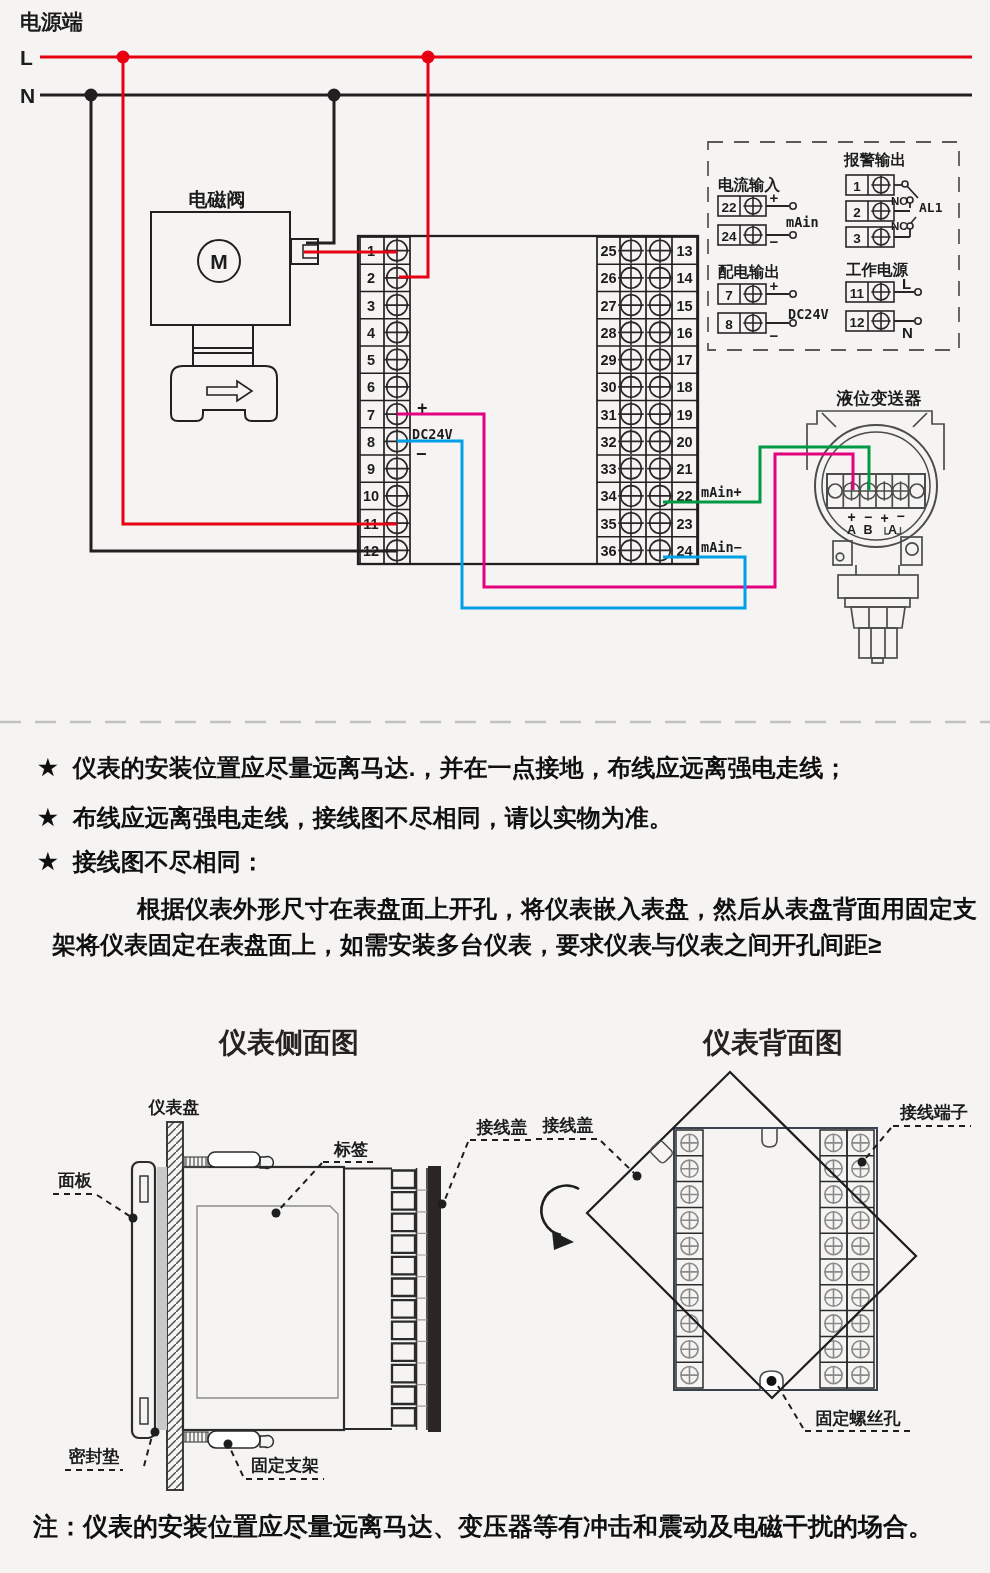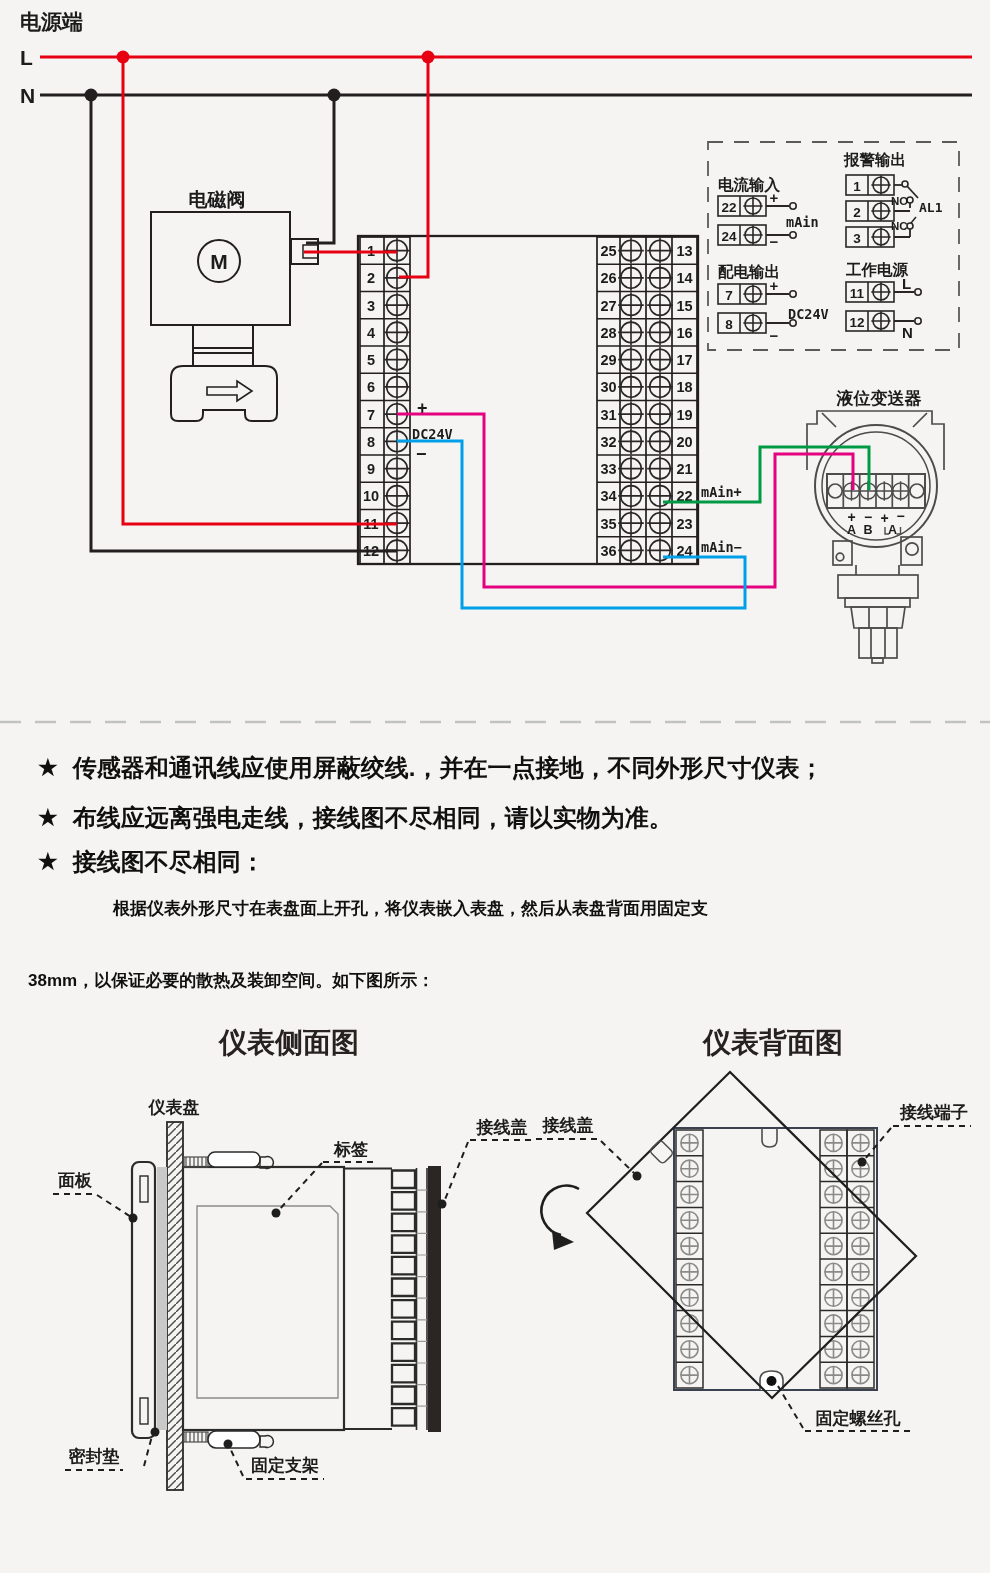--- a/index.html
+++ b/index.html
@@ -5,21 +5,21 @@
   html,body{margin:0;padding:0;background:#e9e9e9;}
   .page{position:relative;width:990px;height:1573px;background:#f5f4f2;overflow:hidden;
         font-family:"Liberation Sans",sans-serif;}
   svg{position:absolute;left:0;display:block;}
   #svg-wiring{top:0;}
   #svg-install{top:1000px;}
   
   .note-row{position:absolute;left:38px;display:flex;align-items:flex-start;gap:15px;
             font-weight:bold;font-size:24px;line-height:30px;color:#101010;white-space:nowrap;}
   .note-row .star{font-size:22px;line-height:30px;}
-  .para-line{position:absolute;left:28px;font-weight:bold;font-size:17px;line-height:30px;
+  .para-line{position:absolute;left:52px;font-weight:bold;font-size:24px;line-height:30px;
              color:#101010;white-space:nowrap;}
   .para-indent{padding-left:85px;}
   .bottom-note{position:absolute;left:33px;top:1510px;font-weight:bold;font-size:25px;
                color:#101010;white-space:nowrap;}
   
   .cjk{font-family:"Liberation Sans",sans-serif;font-weight:bold;fill:#1c1c1c;}
   .serifT{font-family:"Liberation Serif",serif;font-weight:bold;fill:#272220;}
   .num{font-family:"Liberation Sans",sans-serif;font-weight:bold;fill:#1c1c1c;}
   .mono{font-family:"DejaVu Sans Mono",monospace;font-weight:bold;fill:#1c1c1c;}
 </style>
@@ -307,32 +307,32 @@
     <path d="M397 414 H484 V587 H775 V454 H853 V490" stroke="#e4007f"></path>
     <path d="M397 441 H462 V608 H745 V557 H663" stroke="#00a0e9"></path>
     <path d="M663 502 H760 V447 H869 V490" stroke="#009944"></path>
   </g>
 
   <path d="M0 722 H990" stroke="#c2c2c2" stroke-width="2.5" stroke-dasharray="21 14"></path>
 </svg>
 
 <div class="note-row" style="top:753px">
   <span class="star">★</span>
-  <span>传感器和通讯线应使用屏蔽绞线.，并在一点接地，不同外形尺寸仪表；</span>
+  <span>仪表的安装位置应尽量远离马达.，并在一点接地，布线应远离强电走线；</span>
 </div>
 <div class="note-row" style="top:803px">
   <span class="star">★</span>
   <span>布线应远离强电走线，接线图不尽相同，请以实物为准。</span>
 </div>
 <div class="note-row" style="top:847px">
   <span class="star">★</span>
   <span>接线图不尽相同：</span>
 </div>
 <div class="para-line para-indent" style="top:894px">根据仪表外形尺寸在表盘面上开孔，将仪表嵌入表盘，然后从表盘背面用固定支</div>
-<div class="para-line" style="top:966px">38mm，以保证必要的散热及装卸空间。如下图所示：</div>
+<div class="para-line" style="top:930px">架将仪表固定在表盘面上，如需安装多台仪表，要求仪表与仪表之间开孔间距≥</div>
 
 <svg id="svg-install" width="990" height="500" viewBox="0 1000 990 500">
 
   <g>
     <text class="serifT" x="289" y="1052" font-size="28" text-anchor="middle">仪表侧面图</text>
     <text class="cjk" x="174" y="1113" font-size="17" text-anchor="middle">仪表盘</text>
 
     <rect x="167" y="1122" width="16" height="368" fill="url(#hatch)" stroke="#2b2b2b" stroke-width="1.8"></rect>
     <rect x="157" y="1167" width="10" height="263" fill="#c9c9c9"></rect>
     <rect x="132" y="1162" width="23" height="276" rx="7" fill="#f5f4f2" stroke="#2b2b2b" stroke-width="2.2"></rect>
@@ -452,14 +452,15 @@
     <g fill="#1e1e1e">
       <circle cx="637" cy="1176" r="4.5"></circle>
           <circle cx="862" cy="1162" r="4.5"></circle>
     </g>
     <text class="cjk" x="568" y="1131" font-size="17" text-anchor="middle">接线盖</text>
     <text class="cjk" x="934" y="1118" font-size="17" text-anchor="middle">接线端子</text>
     <text class="cjk" x="858" y="1424" font-size="17" text-anchor="middle">固定螺丝孔</text>
   </g>
 </svg>
 
+<div class="bottom-note">注：仪表的安装位置应尽量远离马达、变压器等有冲击和震动及电磁干扰的场合。</div>
 
 </div>
 
 </body></html>

